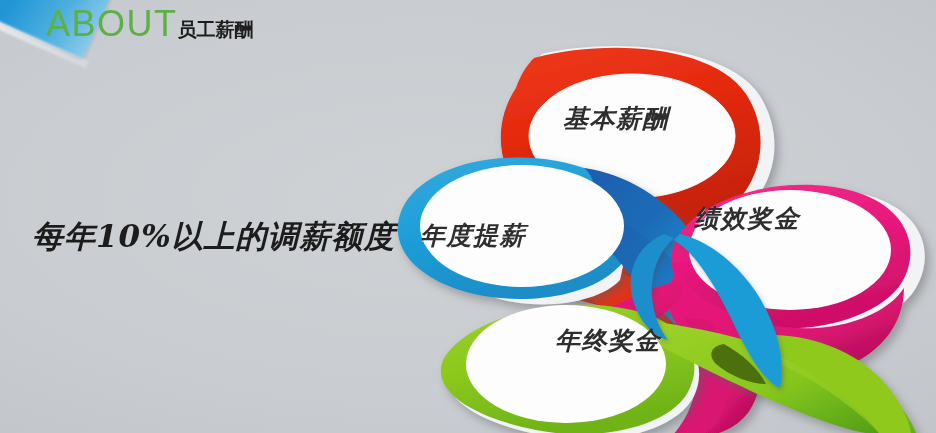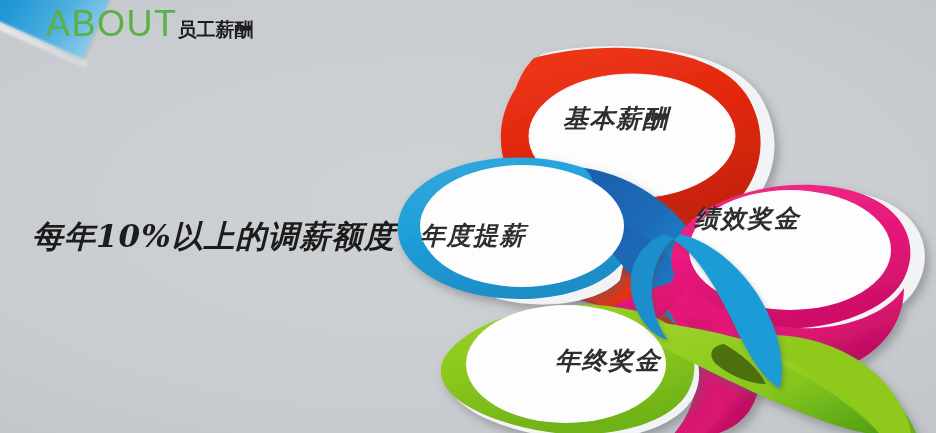--- a/index.html
+++ b/index.html
@@ -94,21 +94,21 @@
     color: #2e2e2e;
     letter-spacing: 1.5px;
     white-space: nowrap;
     text-shadow: 0 1px 0 rgba(255,255,255,0.6);
     pointer-events: none;
     font-style: italic;
   }
   .lbl-base   { left: 205px; top:  58px; }
   .lbl-raise  { left:  62px; top: 175px; }
   .lbl-perf   { left: 336px; top: 158px; }
-  .lbl-year   { left: 197px; top: 300px; }
+  .lbl-year   { left: 197px; top: 280px; }
 </style>
 </head>
 <body>
 
 <div id="slide">
 
   <div id="corner-flash"></div>
 
   <div id="heading">
     <span class="en">ABOUT</span><span class="cn">员工薪酬</span>

